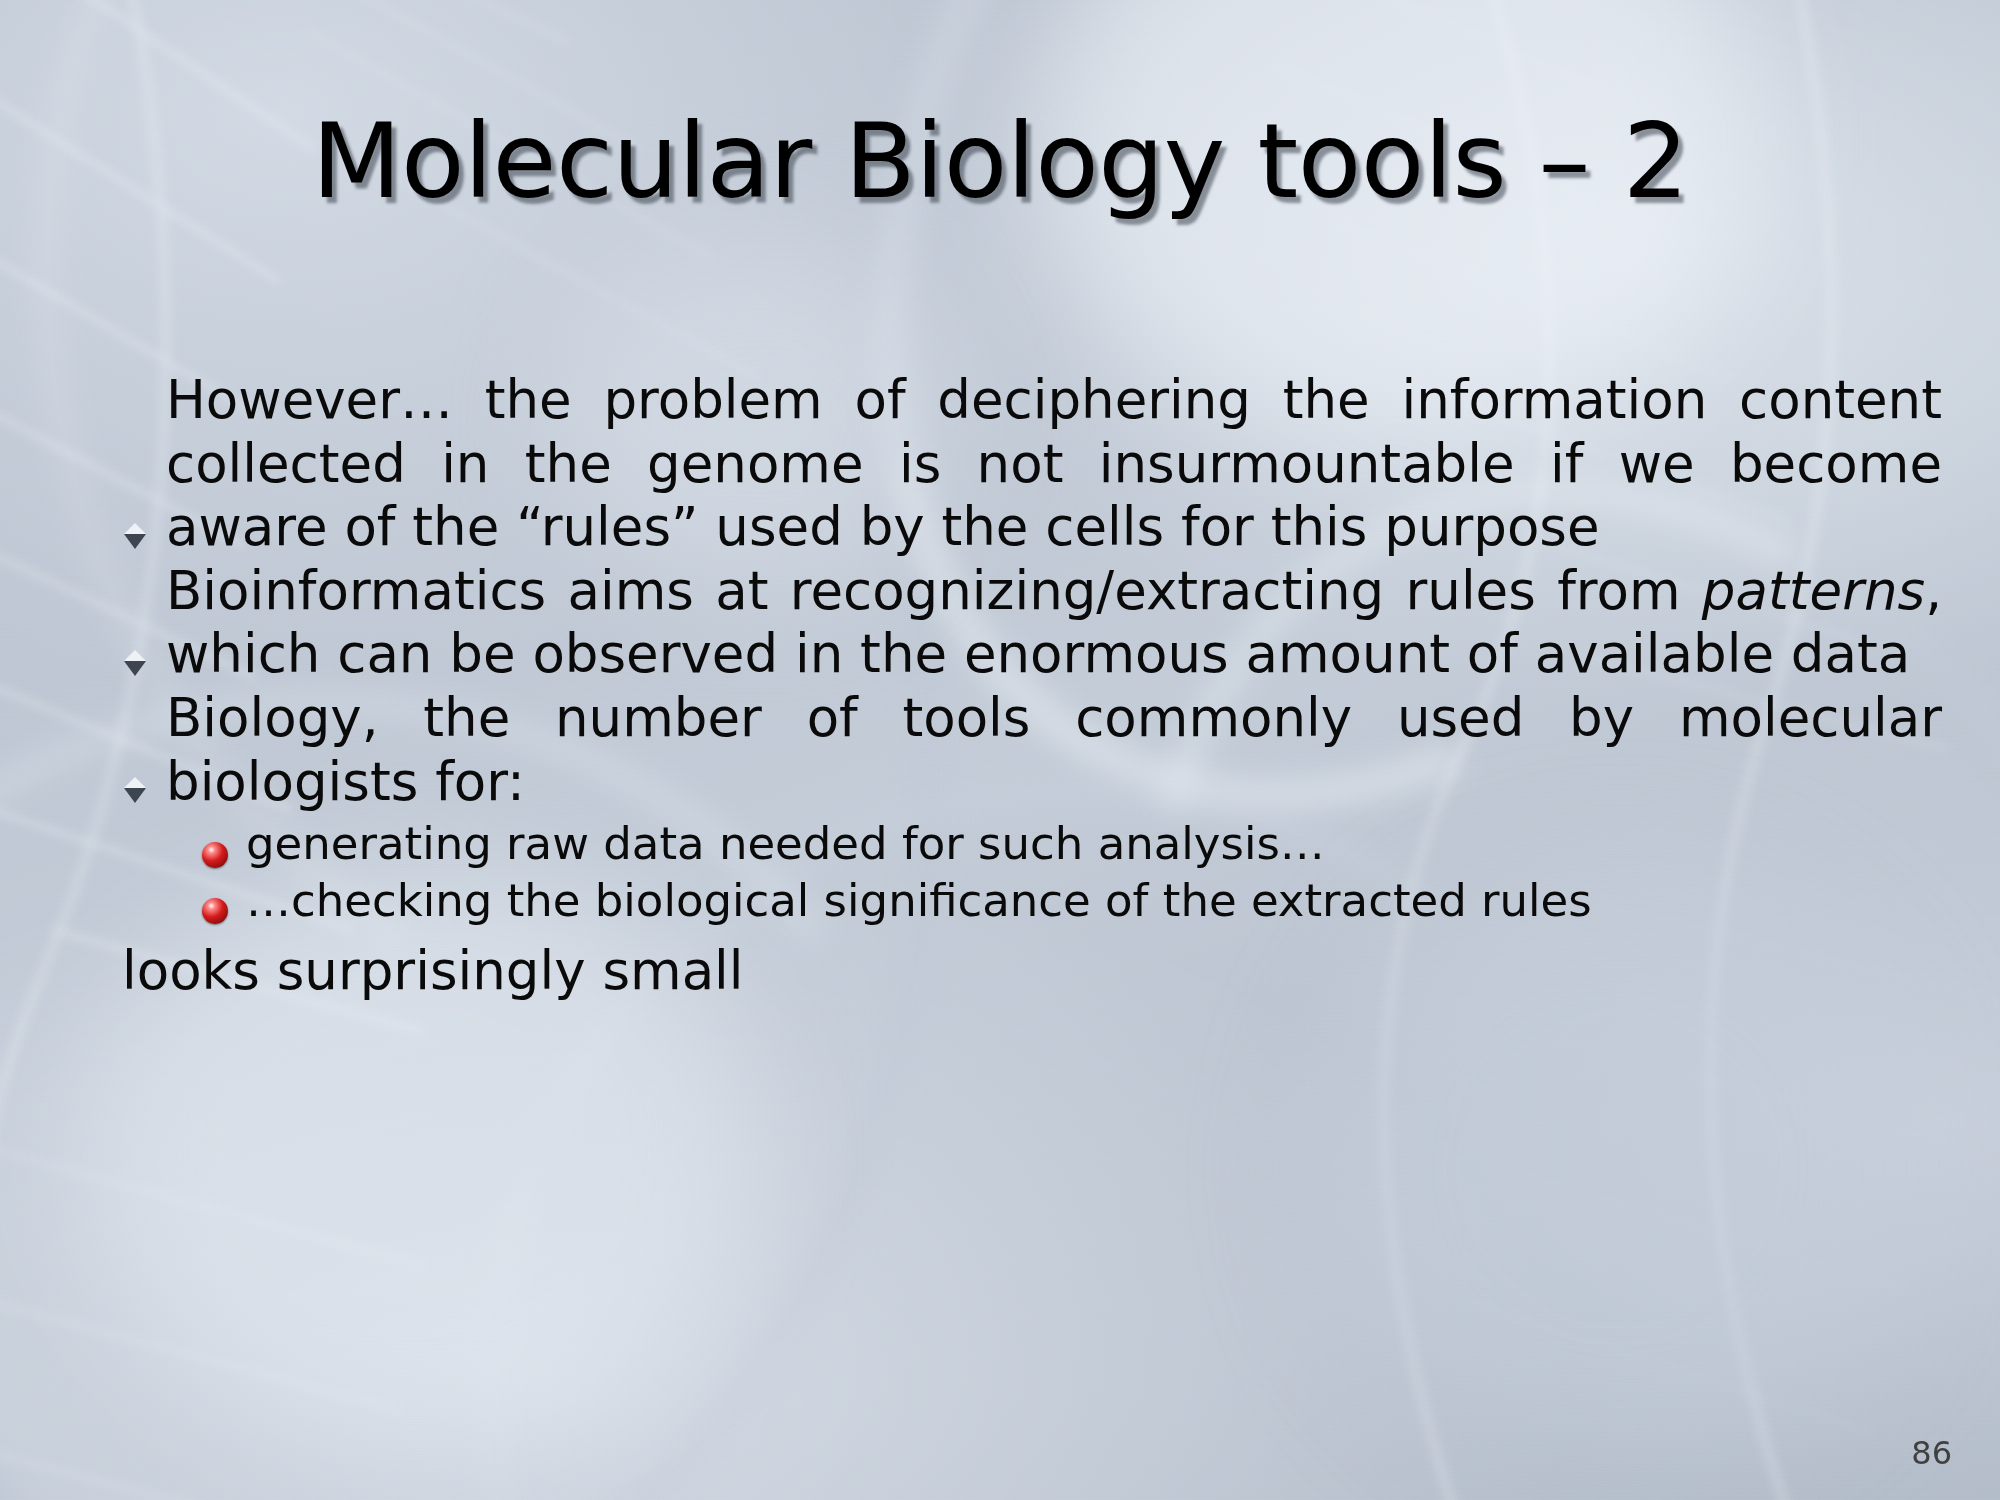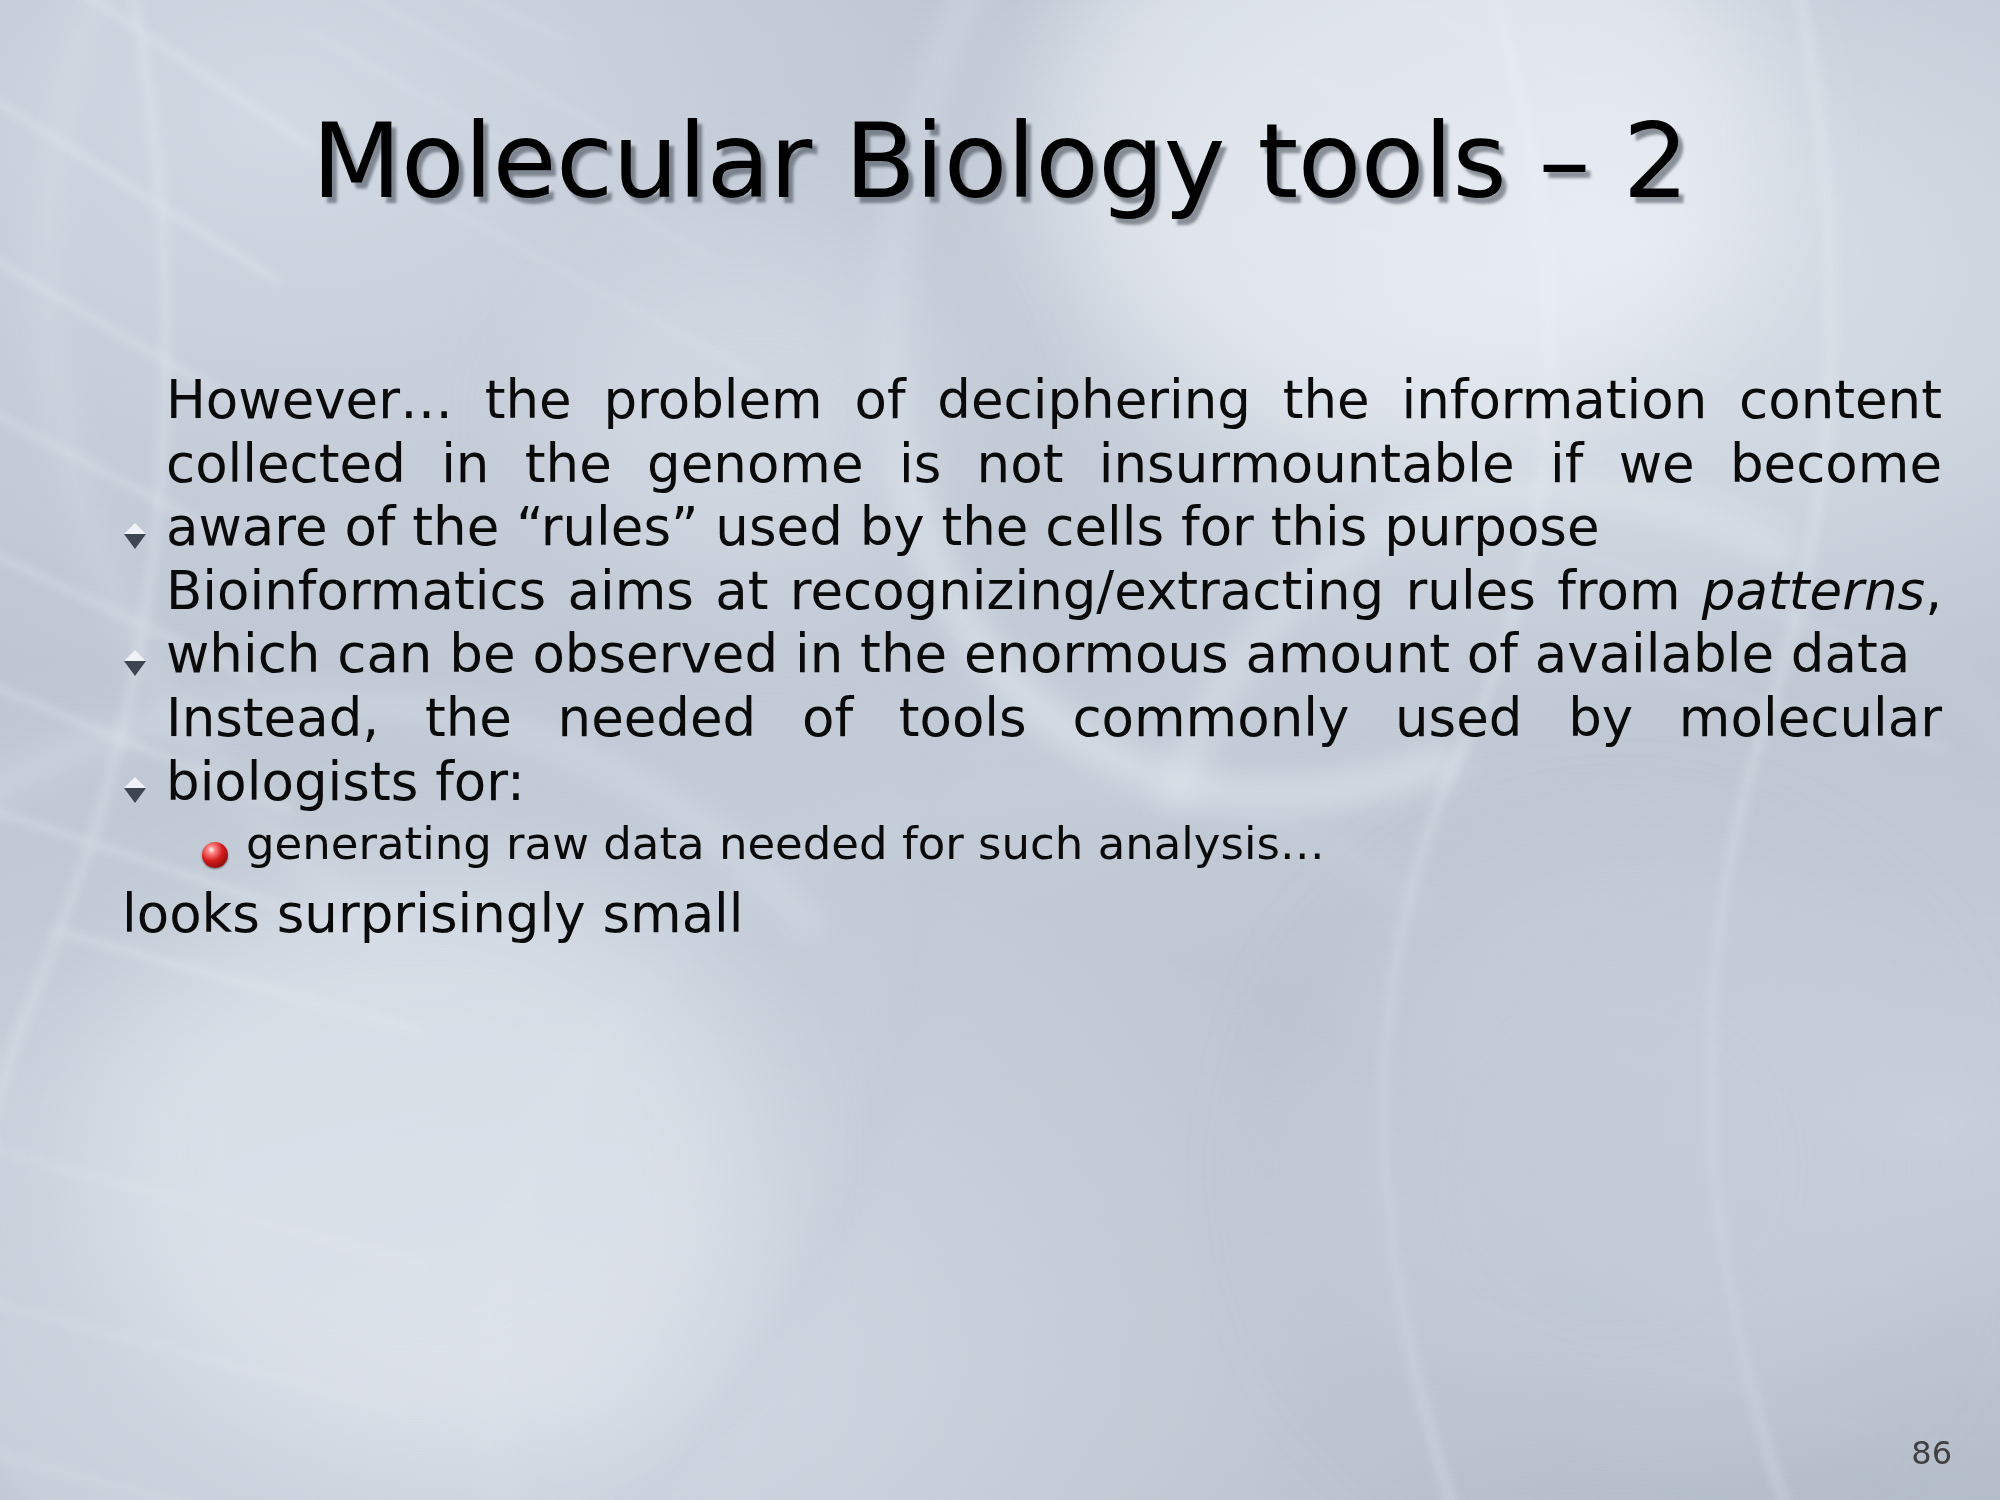--- a/index.html
+++ b/index.html
@@ -319,28 +319,32 @@
         <div class="text-l1 last-line-left">However… the problem of deciphering the information content collected in the genome is not insurmountable if we become aware of the “rules” used by the cells for this purpose</div>
       </div>
 
       <div class="bullet-row">
         <span class="marker-l1"></span>
         <div class="text-l1 last-line-left"><span>Bioinformatics aims at recognizing/extracting rules from </span><em class="emph">patterns</em><span>, which can be observed in the enormous amount of available data</span></div>
       </div>
 
       <div class="bullet-row">
         <span class="marker-l1"></span>
-        <div class="text-l1 last-line-left">Instead, the needed of tools commonly used by molecular biologists for:</div>
+        <div class="text-l1 last-line-left">Biology, the number of tools commonly used by molecular biologists for:</div>
       </div>
 
       <div class="sub-list">
         <div class="sub-row">
           <span class="marker-l2"></span>
           <div class="text-l2 last-line-left">generating raw data needed for such analysis…</div>
         </div>
+        <div class="sub-row">
+          <span class="marker-l2"></span>
+          <div class="text-l2 last-line-left">…checking the biological significance of the extracted rules</div>
+        </div>
       </div>
 
       <div class="closing-line">looks surprisingly small</div>
 
     </div>
 
     <div class="page-number">86</div>
 
   </div>
 </div>

